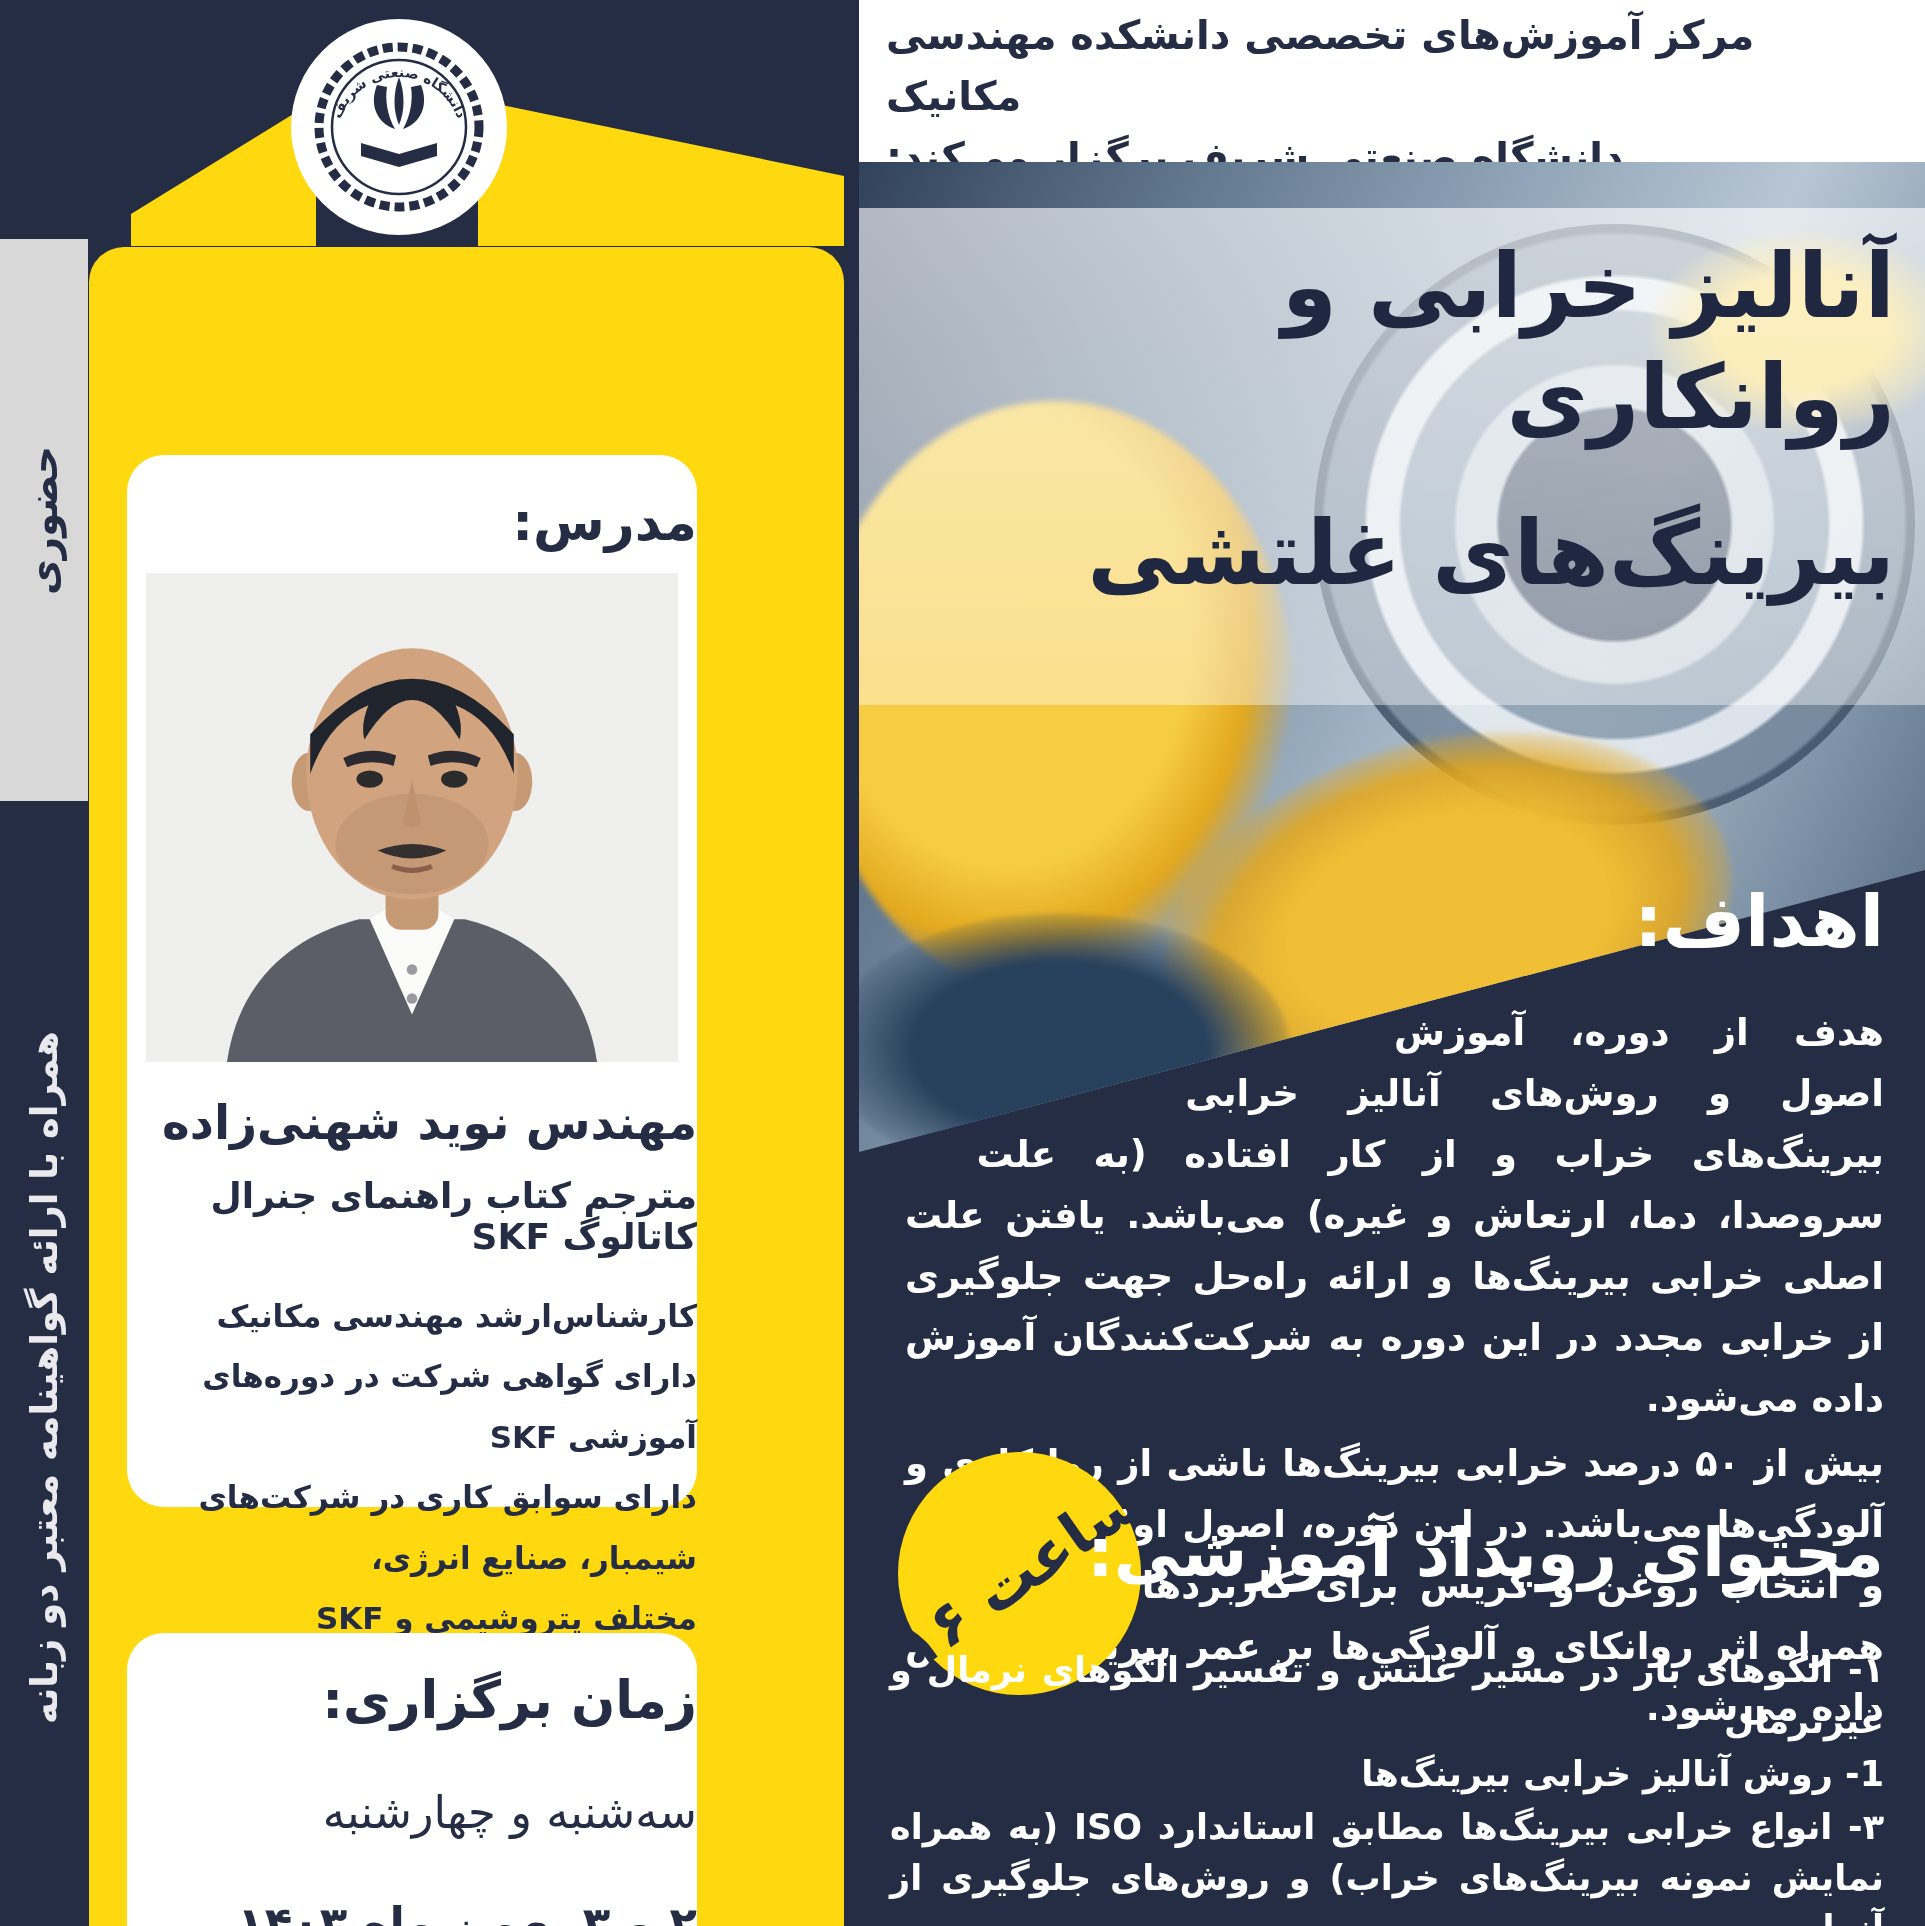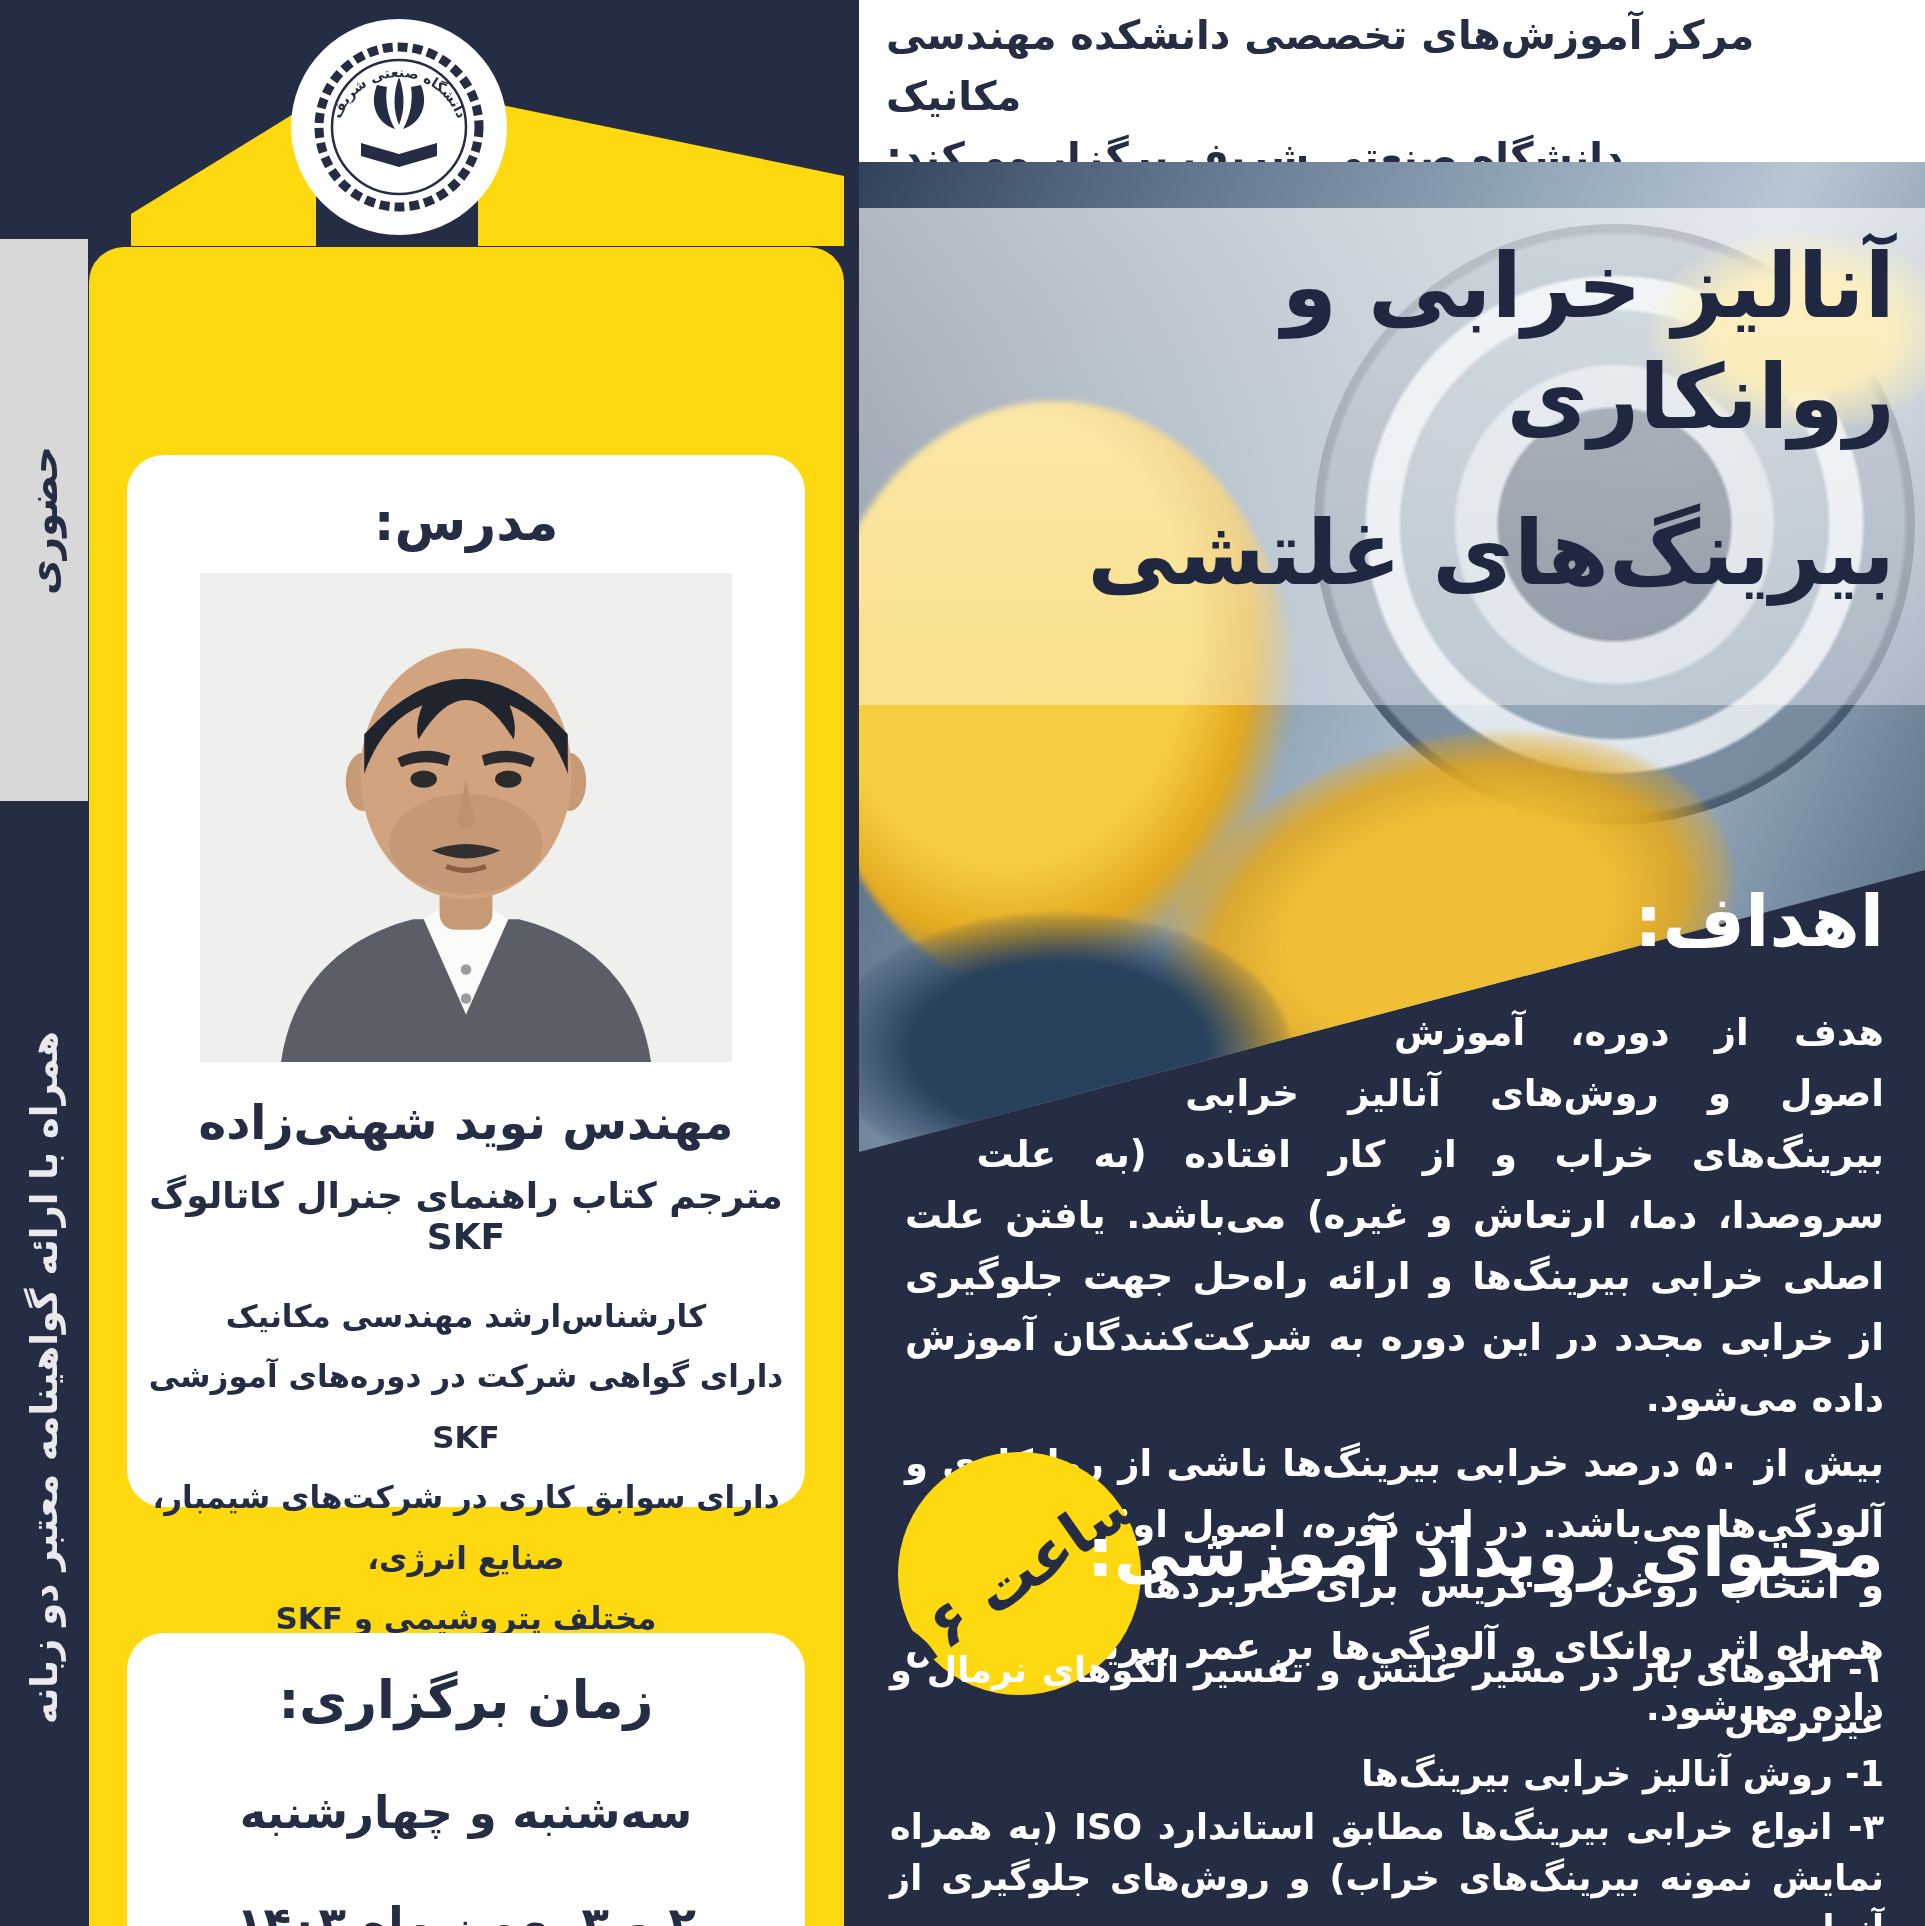--- a/index.html
+++ b/index.html
@@ -58,30 +58,30 @@
   .side-gray{position:absolute;left:0;top:239px;width:88px;height:562px;background:var(--gray);
     display:flex;align-items:center;justify-content:center;}
   .side-gray span{transform:rotate(-90deg);white-space:nowrap;color:var(--navy);
     font-weight:700;font-size:39px;}
   .side-cert{position:absolute;left:0;top:963px;width:88px;height:828px;
     display:flex;align-items:center;justify-content:center;}
   .side-cert span{transform:rotate(-90deg);white-space:nowrap;color:#E9E9EE;
     font-weight:700;font-size:37px;}
 
   
-  .card{position:absolute;left:127px;width:678px;background:var(--white);border-radius:37px;
-    direction:rtl;text-align:center;color:var(--navy);}
+  .card{position:absolute;left:127px;width:570px;background:var(--white);border-radius:37px;
+    direction:rtl;color:var(--navy);}
   .card-instructor{top:455px;height:1052px;}
   .card-h{font-weight:700;font-size:52px;padding-top:37px;}
   .photo-box{width:532px;height:489px;margin:21px auto 0;background:#EFEFED;overflow:hidden;}
   .inst-name{font-weight:700;font-size:47px;margin-top:33px;}
   .inst-role{font-weight:700;font-size:36px;margin-top:25px;}
   .inst-creds{font-weight:700;font-size:31px;line-height:1.95;margin-top:29px;}
   .card-schedule{top:1633px;height:381px;}
-  .sched-days{font-weight:700;font-size:45px;margin-top:56px;}
+  .sched-days{font-weight:400;font-size:45px;margin-top:56px;}
   .sched-dates{font-weight:700;font-size:45px;margin-top:58px;}
 
   
   .sec-h{position:absolute;right:42px;direction:rtl;color:var(--white);font-weight:700;white-space:nowrap;}
   .goals-h{top:880px;font-size:71px;}
   .goals{position:absolute;right:42px;left:905px;top:1002px;direction:rtl;text-align:justify;
     color:var(--white);font-weight:700;font-size:37px;line-height:1.65;}
   .intrude{float:left;width:489px;height:143px;shape-outside:polygon(0 0,100% 0,0 100%);
     clip-path:polygon(0 0,100% 0,0 100%);}
   .goals p{margin:0 0 3.9px 0;}

